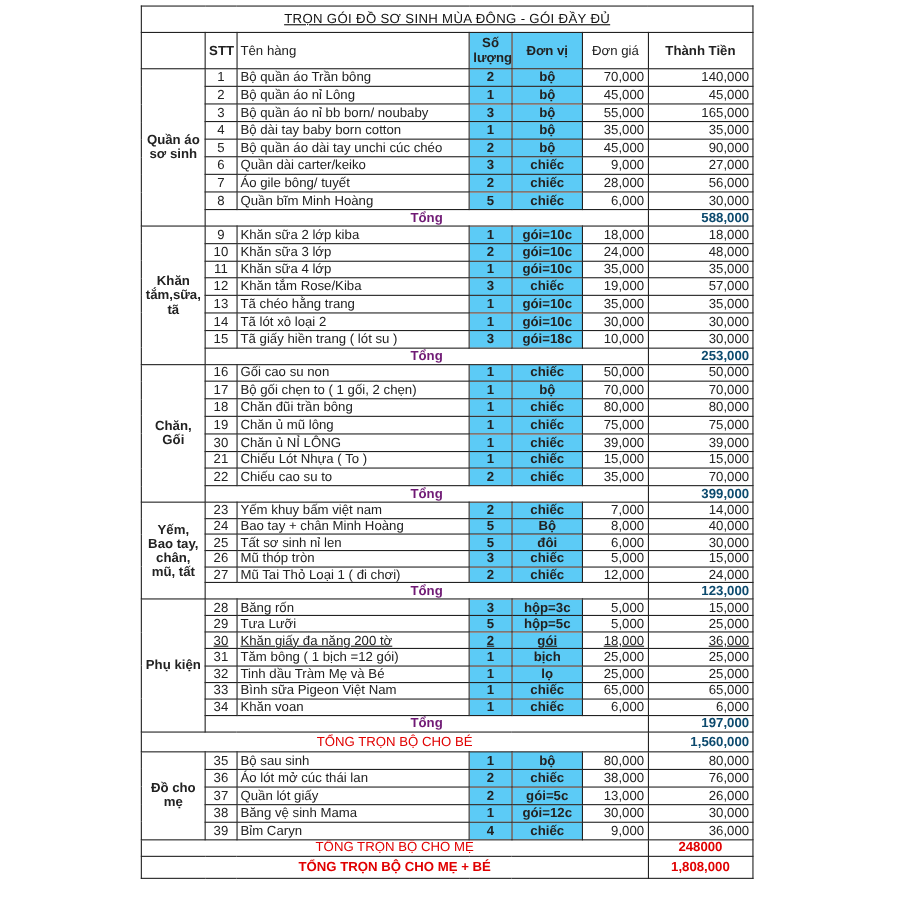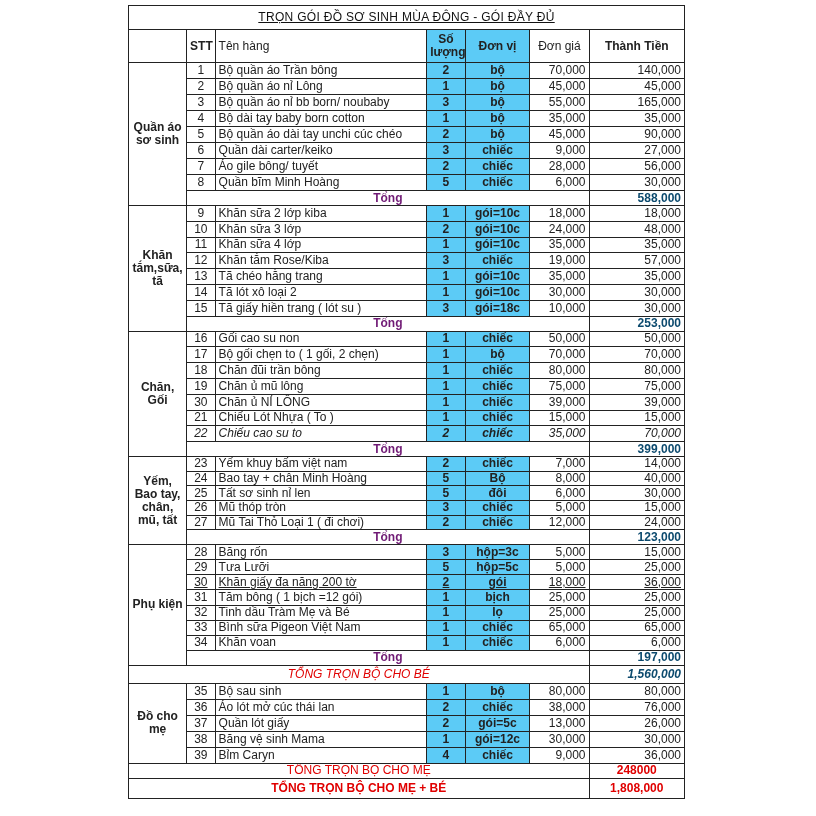--- a/index.html
+++ b/index.html
@@ -21,21 +21,21 @@
   .hdr .htotal { text-align:center;margin-left:48px; }
   .blue { background:#5ccbf6; }
   .center { text-align:center; }
   .right { text-align:right; }
   .bold { font-weight:bold; }
   .cat { font-weight:bold; text-align:center; white-space:normal !important; font-size:12px; line-height:15px; }
   .red { color:#e00000; }
   .sub td { height:14px; }
   .sumlabel { text-align:center; font-weight:bold; color:#701a75; }
   .sumval { text-align:right; font-weight:bold; color:#0c4a6e; }
-  .betotal td { height:17px; font-size:14px;font-style:italic; }
+  .betotal td { height:17px; font-size:14px; }
   .metotal td { height:14px; font-size:13px; }
   .grand td { height:19px; font-size:16px; font-weight:bold; }
   .hqty { line-height:13px; }
 </style>
 </head>
 <body>
 
 <table class="sheet">
   <colgroup>
     <col class="c-cat">
@@ -231,21 +231,21 @@
         <td class="right">39,000</td>
       </tr>
       <tr style="height: 15.8px;">
         <td class="center">21</td>
         <td>Chiếu Lót Nhựa ( To )</td>
         <td class="blue center bold">1</td>
         <td class="blue center bold">chiếc</td>
         <td class="right">15,000</td>
         <td class="right">15,000</td>
       </tr>
-      <tr style="height: 15.8px; font-style: italic;">
+      <tr style="height: 15.8px;">
         <td class="center">22</td>
         <td>Chiếu cao su to</td>
         <td class="blue center bold">2</td>
         <td class="blue center bold">chiếc</td>
         <td class="right">35,000</td>
         <td class="right">70,000</td>
       </tr>
       <tr class="sub">
         <td colspan="5" class="sumlabel">Tổng</td>
         <td class="sumval">399,000</td>

